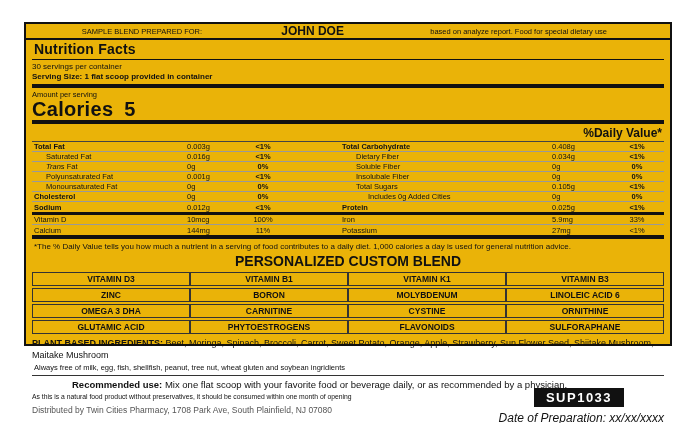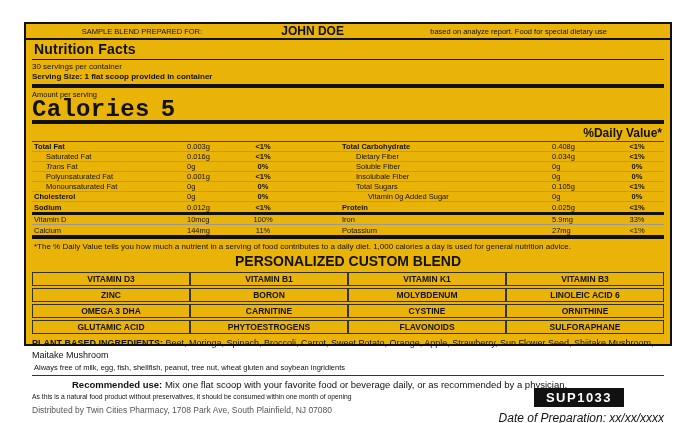--- a/index.html
+++ b/index.html
@@ -18,21 +18,21 @@
   .hdr .c1{width:36%;text-align:center;}
   .hdr .c2{width:17%;text-align:center;font-weight:bold;font-size:12px;}
   .hdr .c3{width:47%;text-align:center;}
   .inner{padding:0 6px;}
   .title{font-size:14px;font-weight:bold;padding:1px 0 2px 2px;border-bottom:1.5px solid #111;letter-spacing:.2px;}
   .servings{font-size:8px;padding-top:2px;}
   .ssize{font-size:8px;font-weight:bold;padding:1px 0 3px 0;}
   .bar{height:4px;background:#111;}
   .bar3{height:3px;background:#111;}
   .aps{font-size:7.5px;padding-top:2px;}
-  .cal{font-size:24px;font-weight:bold;line-height:21px;letter-spacing:.3px;font-family:Liberation Mono, monospace;}
+  .cal{font-size:20px;font-weight:bold;line-height:21px;letter-spacing:.3px;}
   .cal .num{margin-left:11px;}
   .dvh{text-align:right;font-size:12px;font-weight:bold;padding:1.5px 2px;border-bottom:1px solid #444;}
   
   .nrow{display:flex;align-items:center;height:10px;font-size:7.5px;border-bottom:1px solid #999;}
   .nrow.nb{border-bottom:none;}
   .ln{width:155px;padding-left:2px;}
   .lamt{width:52px;}
   .lpct{width:48px;text-align:center;}
   .sp{width:55px;}
   .rn{width:210px;}
@@ -124,21 +124,21 @@
       <span class="sp"></span>
       <span class="rn i1">Total Sugars</span>
       <span class="ramt">0.105g</span>
       <span class="rpct b">&lt;1%</span>
     </div>
     <div class="nrow">
       <span class="ln b">Cholesterol</span>
       <span class="lamt">0g</span>
       <span class="lpct b">0%</span>
       <span class="sp"></span>
-      <span class="rn i2">Vitamin 0g Added Sugar</span>
+      <span class="rn i2">Includes 0g Added Cities</span>
       <span class="ramt">0g</span>
       <span class="rpct b">0%</span>
     </div>
     <div class="nrow nb">
       <span class="ln b">Sodium</span>
       <span class="lamt">0.012g</span>
       <span class="lpct b">&lt;1%</span>
       <span class="sp"></span>
       <span class="rn b">Protein</span>
       <span class="ramt">0.025g</span>

